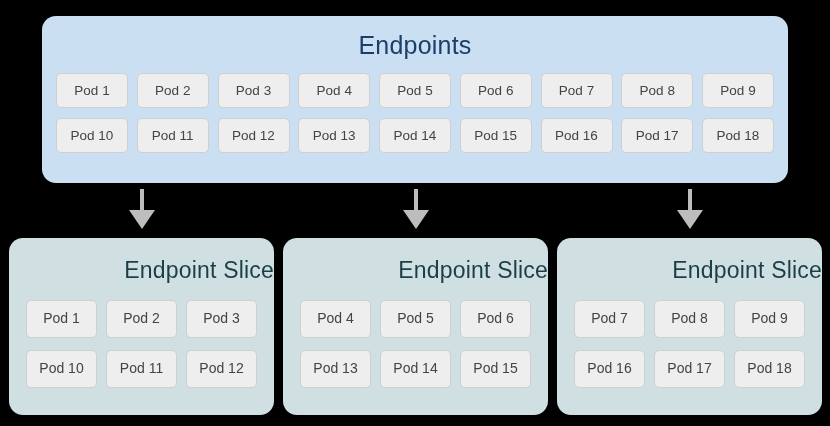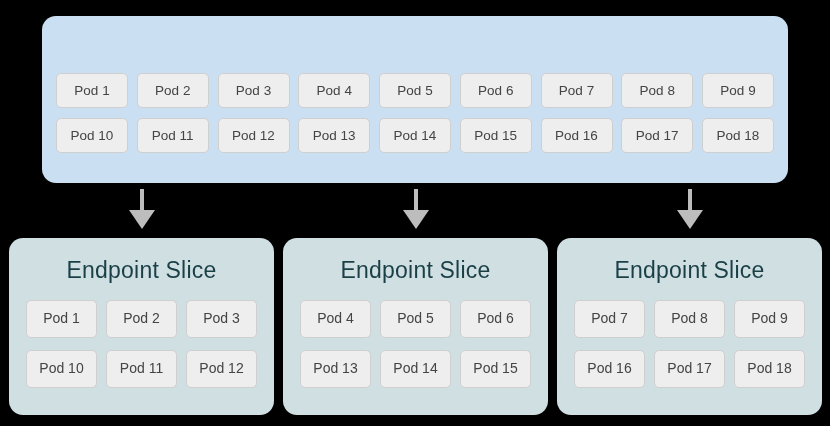--- a/index.html
+++ b/index.html
@@ -110,21 +110,21 @@
   }
   #slice-panel-1 { left: 9px; }
   #slice-panel-2 { left: 283px; }
   #slice-panel-3 { left: 557px; }
 
   .slice-title {
     position: absolute;
     left: 0;
     top: 18px;
     width: 100%;
-    text-align: center;
+    text-align: right;
     font-size: 23px;
     font-weight: 400;
     color: #1a3f47;
     letter-spacing: 0.2px;
     line-height: 28px;
   }
   .pod-rows-slice {
     position: absolute;
     left: 17px;
     right: 17px;
@@ -142,20 +142,21 @@
     display: flex;
     align-items: center;
     justify-content: center;
     font-size: 14px;
   }
 </style>
 </head>
 <body>
 
 <div id="endpoints-panel">
+  <div id="endpoints-title">Endpoints</div>
 
   <div class="pod-rows-wide">
     <div class="pod-row-wide">
       <div class="pod-chip pod-chip-wide">Pod 1</div>
       <div class="pod-chip pod-chip-wide">Pod 2</div>
       <div class="pod-chip pod-chip-wide">Pod 3</div>
       <div class="pod-chip pod-chip-wide">Pod 4</div>
       <div class="pod-chip pod-chip-wide">Pod 5</div>
       <div class="pod-chip pod-chip-wide">Pod 6</div>
       <div class="pod-chip pod-chip-wide">Pod 7</div>

